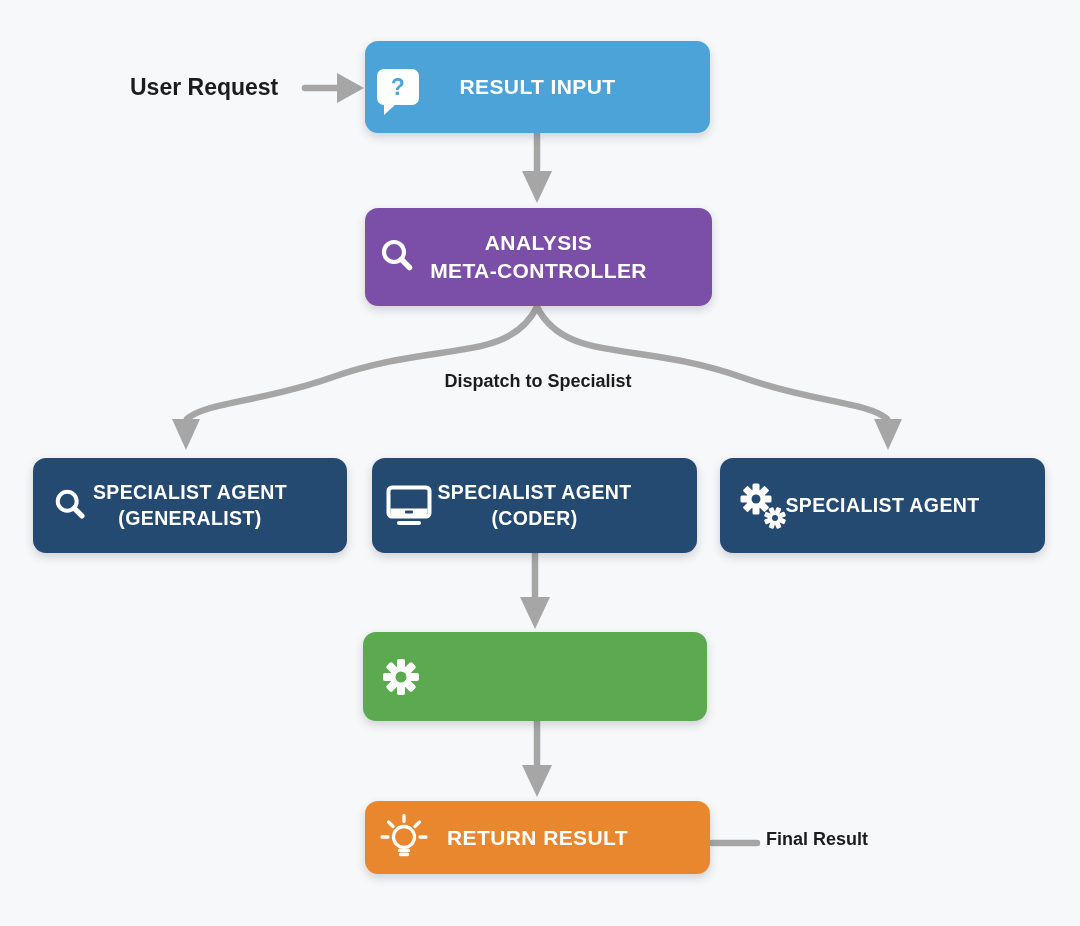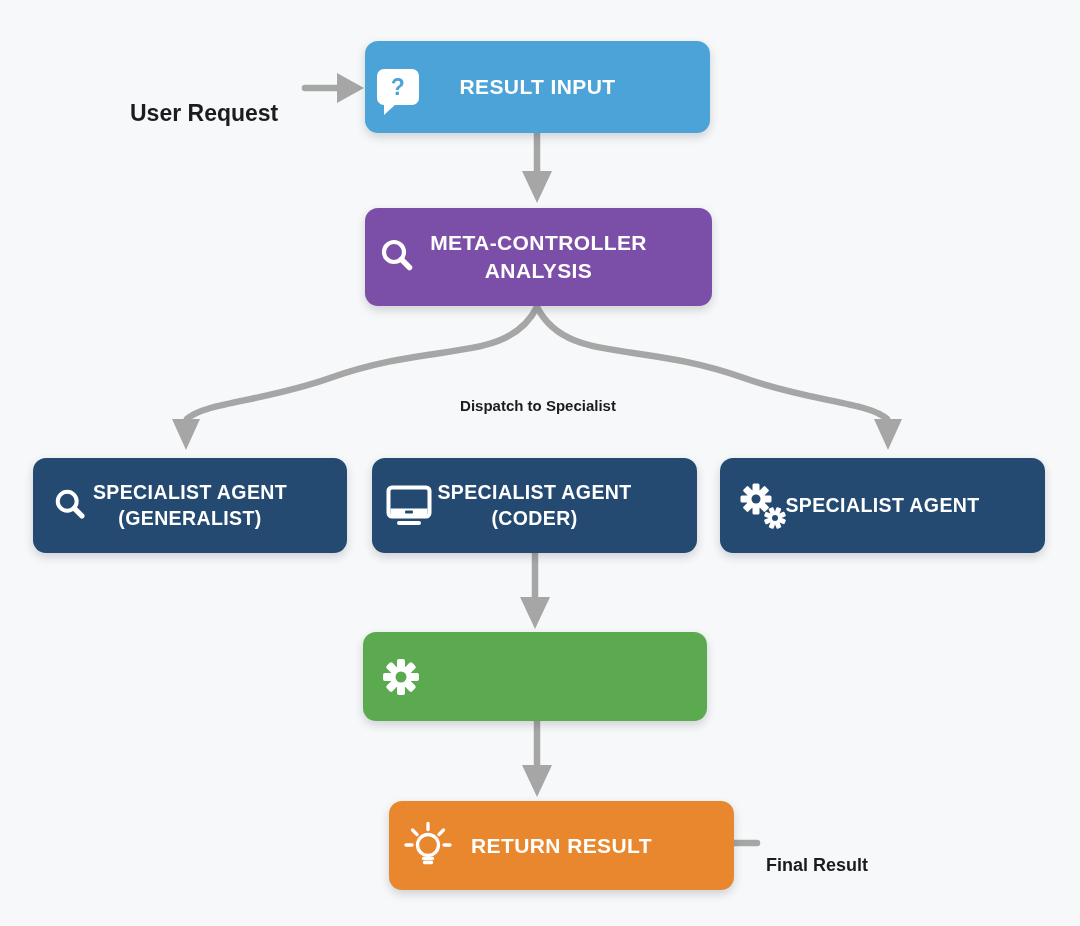--- a/index.html
+++ b/index.html
@@ -33,21 +33,21 @@
   .node .icon{
     position:absolute;top:50%;transform:translateY(-50%);
     display:flex;align-items:center;justify-content:center;
   }
   .n-receive   {left:365px;top:41px; width:345px;height:92px;font-size:21px;}
   .n-meta      {left:365px;top:208px;width:347px;height:98px;font-size:21px;}
   .n-researcher{left:33px; top:458px;width:314px;height:95px;font-size:19.5px;}
   .n-coder     {left:372px;top:458px;width:325px;height:95px;font-size:19.5px;}
   .n-generalist{left:720px;top:458px;width:325px;height:95px;font-size:19.5px;}
   .n-execute   {left:363px;top:632px;width:344px;height:89px;font-size:21.5px;}
-  .n-return    {left:365px;top:801px;width:345px;height:89px;font-size:21px;margin-left:24px;}
+  .n-return    {left:365px;top:801px;width:345px;height:73px;font-size:21px;}
 
   .n-receive .icon{left:12px;}
   .n-meta .icon{left:14px;}
   .n-researcher .icon{left:20px;}
   .n-coder .icon{left:14px;}
   .n-generalist .icon{left:10px;}
   .n-execute .icon{left:16px;}
   .n-return .icon{left:11px;}
 
   
@@ -56,24 +56,24 @@
     display:flex;align-items:center;justify-content:center;
     font-size:23px;font-weight:bold;
   }
   .bubble-tail{
     position:absolute;left:7px;top:100%;margin-top:-1px;
     width:0;height:0;
     border-top:11px solid #fff;border-right:12px solid transparent;
   }
   
   .text-label{
-    position:absolute;color:#1c1c1c;font-weight:600;white-space:nowrap;margin-top:26px;
+    position:absolute;color:#1c1c1c;font-weight:600;white-space:nowrap;
   }
   .l-user   {left:130px;top:74px; font-size:23px;}
-  .l-dispatch{left:398px;top:371px;width:280px;text-align:center;font-size:15px;}
+  .l-dispatch{left:398px;top:371px;width:280px;text-align:center;font-size:18px;}
   .l-final  {left:766px;top:829px;font-size:18px;}
 </style>
 </head>
 <body style="background: rgb(247, 248, 249);">
 
 <div class="canvas">
 
   <svg class="arrows" viewBox="0 0 1080 926">
 
     <path class="arrow-line" d="M305,88 L337,88"></path>
@@ -112,22 +112,22 @@
   </div>
 
   <div class="node n-meta" style="background: rgb(123, 78, 167);">
     <span class="icon">
       <svg width="38" height="38" viewBox="0 0 38 38">
         <circle cx="15" cy="14" r="10" fill="none" stroke="#fff" stroke-width="4.2"></circle>
         <line x1="22.5" y1="21.5" x2="30.5" y2="29.5" stroke="#fff" stroke-width="5.5" stroke-linecap="round"></line>
       </svg>
     </span>
     <span class="label">
+      <span style="display:block">ANALYSIS</span>
       <span style="display:block">META-CONTROLLER</span>
-      <span style="display:block">ANALYSIS</span>
     </span>
   </div>
 
   <div class="node n-researcher" style="background: rgb(37, 74, 114);">
     <span class="icon">
       <svg width="36" height="36" viewBox="0 0 38 38">
         <circle cx="15" cy="14" r="10" fill="none" stroke="#fff" stroke-width="4.2"></circle>
         <line x1="22.5" y1="21.5" x2="30.5" y2="29.5" stroke="#fff" stroke-width="5.5" stroke-linecap="round"></line>
       </svg>
     </span>

